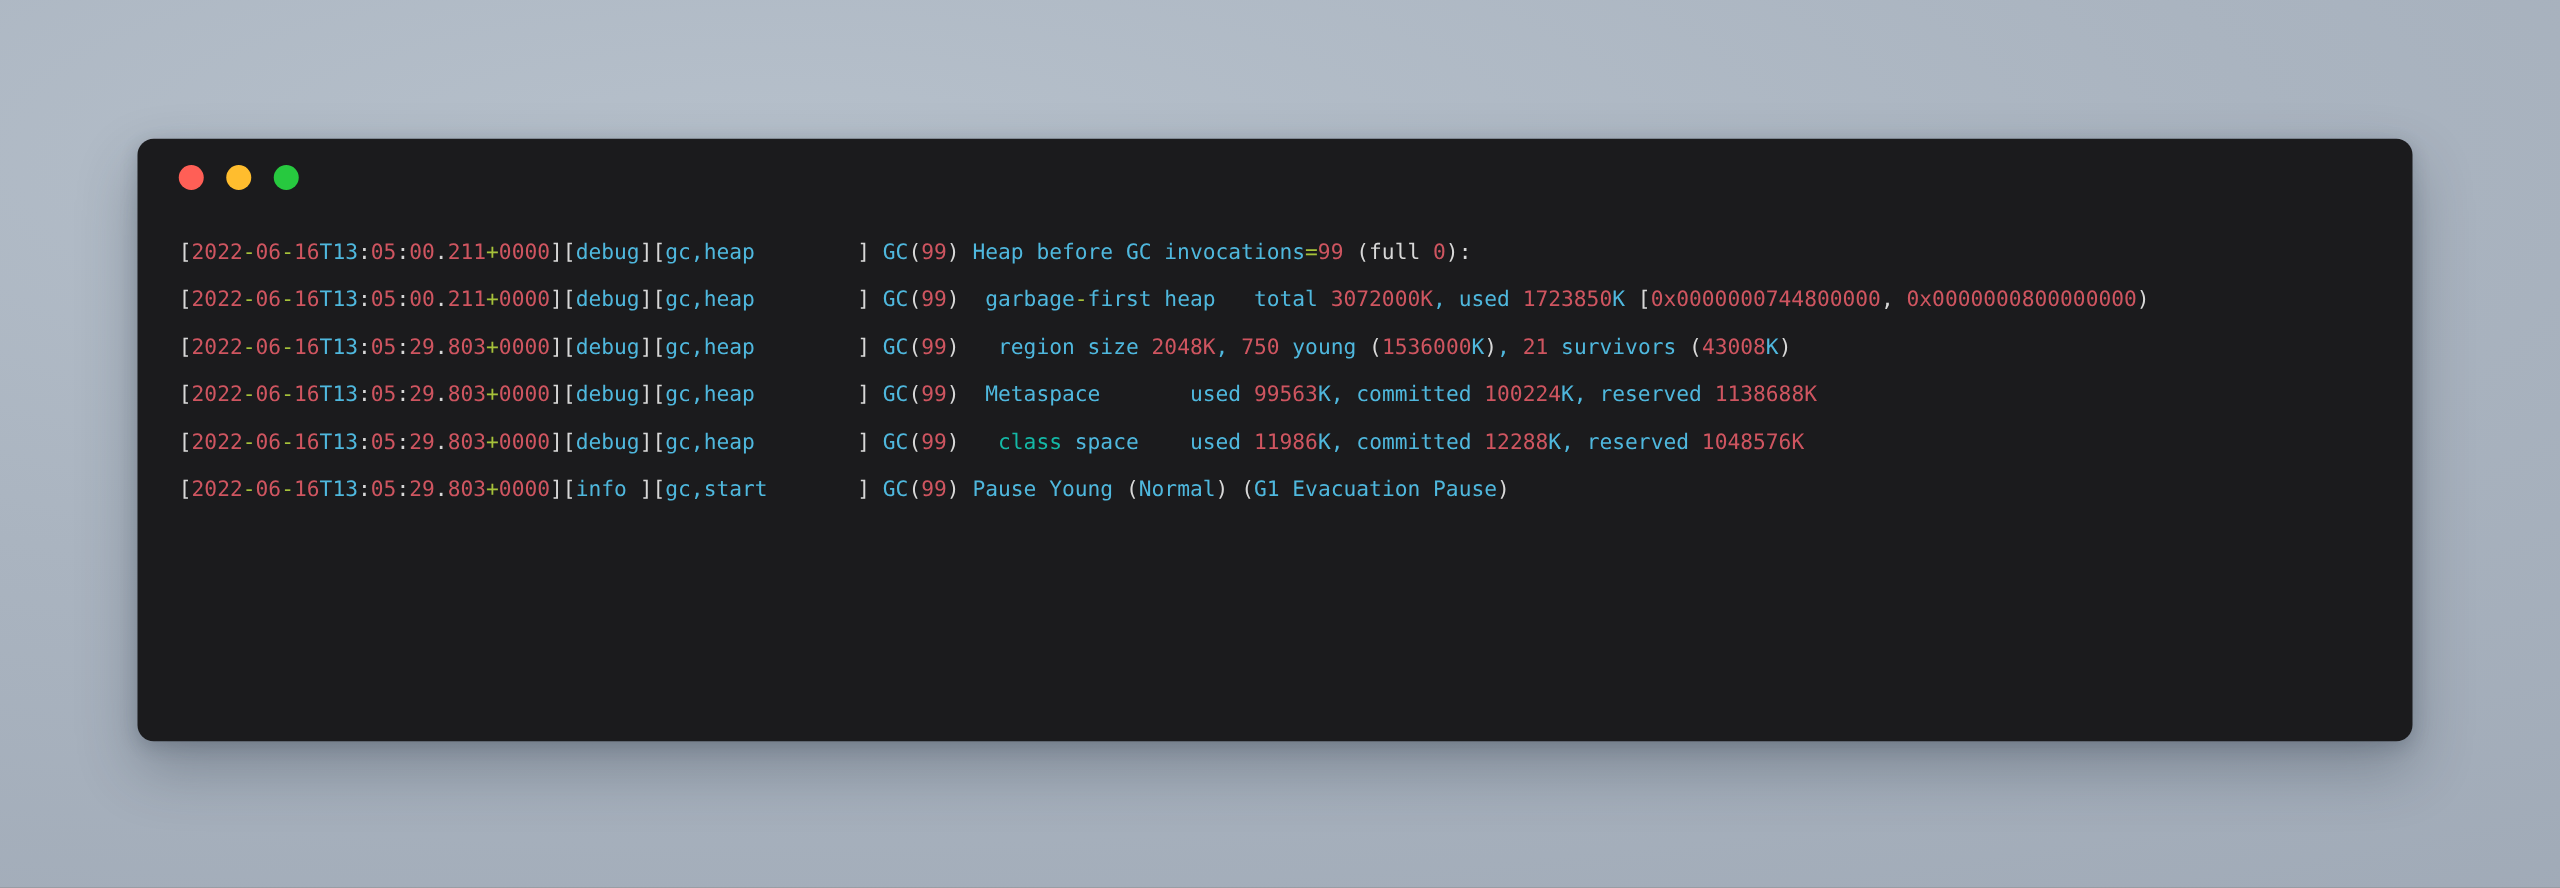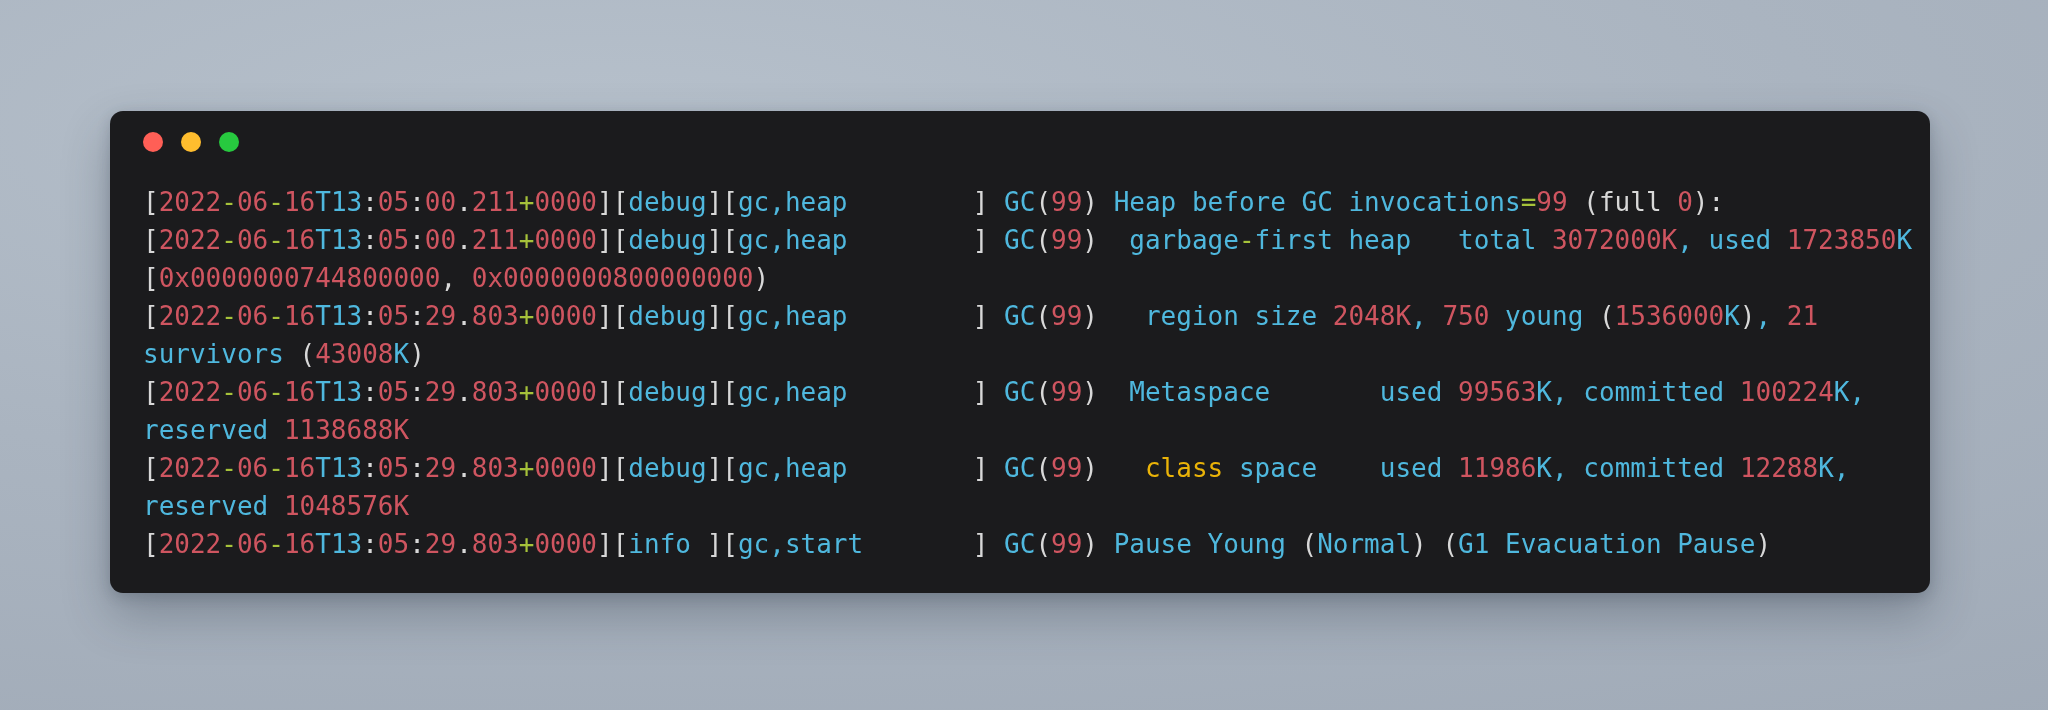--- a/index.html
+++ b/index.html
@@ -38,37 +38,37 @@
     height: 20px;
     border-radius: 50%;
     display: block;
   }
   .dot-close { background: #ff5f56; }
   .dot-minimize { background: #ffbd2e; }
   .dot-zoom { background: #27c93f; }
 
   #log-area {
     padding: 10px 0 0 33px;
-    font-size: 26px;
+    font-size: 17px;
     line-height: 38px;
     letter-spacing: 0px;
     white-space: pre-wrap;
     word-break: break-word;
   }
   .logline {
     display: block;
     padding-right: 16px;
   }
 
   
   .w  { color: #d8d8d8; }   
   .r  { color: #cf5560; }   
   .c  { color: #4fb8de; }   
   .g  { color: #a6c23a; }   
-  .y  { color: #eab308; }   
+  .y  { color: #14b8a6; }   
 </style>
 </head>
 <body>
 
 <div id="terminal-window">
 
   <div id="titlebar">
     <span class="dot dot-close"></span>
     <span class="dot dot-minimize"></span>
     <span class="dot dot-zoom"></span>

